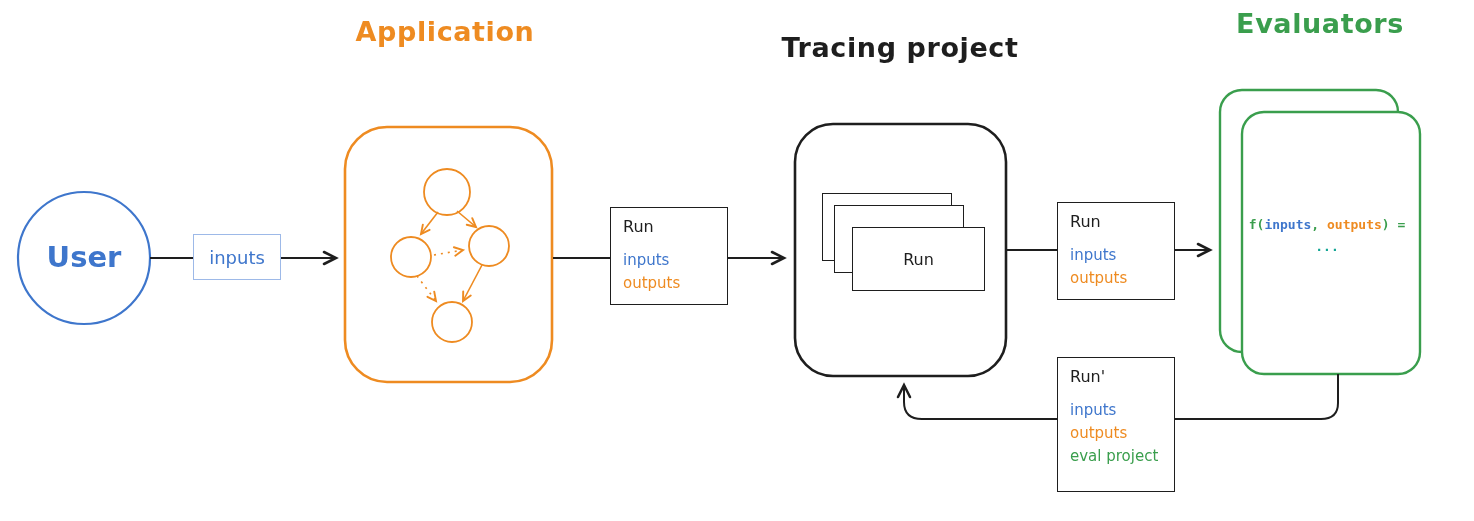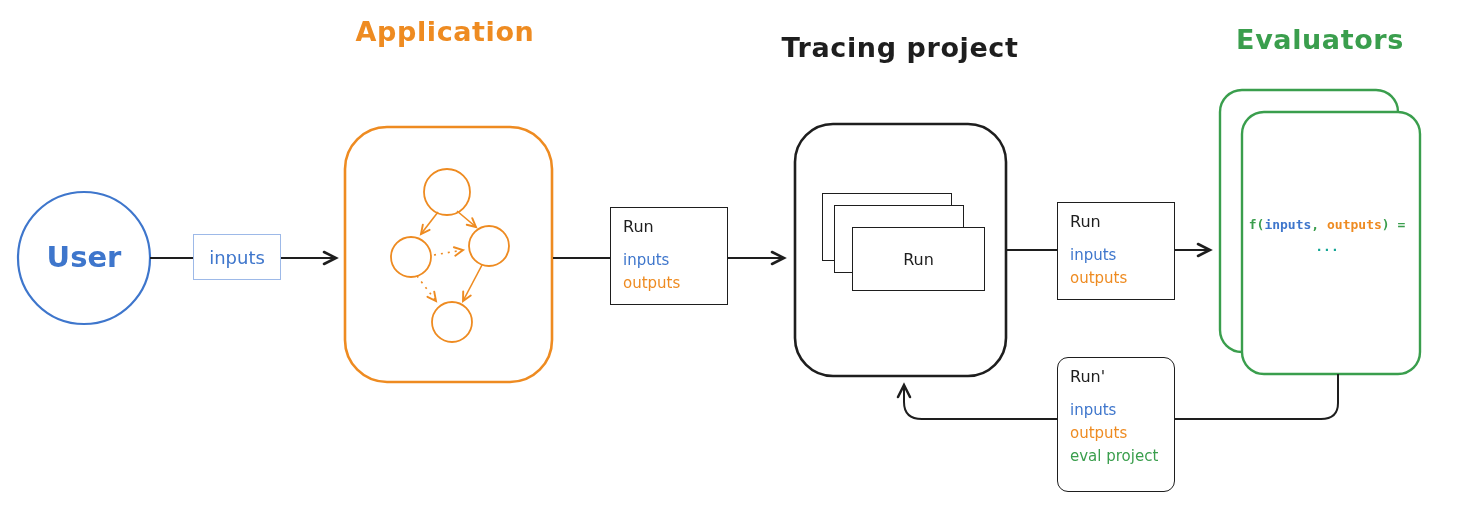--- a/index.html
+++ b/index.html
@@ -76,21 +76,21 @@
     <line x1="1007" y1="250" x2="1210" y2="250" stroke="#1e1e1e" stroke-width="2" marker-end="url(#mb)"></line>
 
     <rect x="1220" y="90" width="178" height="262" rx="22" fill="#ffffff" stroke="#3a9e4d" stroke-width="2.4"></rect>
     <rect x="1242" y="112" width="178" height="262" rx="22" fill="#ffffff" stroke="#3a9e4d" stroke-width="2.4"></rect>
 
     <path d="M1338,374 L1338,403 Q1338,419 1321,419 L922,419 Q904,419 904,402 L904,385" fill="none" stroke="#1e1e1e" stroke-width="2" marker-end="url(#mb)"></path>
   </svg>
 
   <div class="title orange" style="left:330px; top:16px; width:230px;">Application</div>
   <div class="title black" style="left:770px; top:32px; width:260px;">Tracing project</div>
-  <div class="title green" style="left:1225px; top:24px; width:190px;">Evaluators</div>
+  <div class="title green" style="left:1225px; top:8px; width:190px;">Evaluators</div>
 
   <div class="user-label">User</div>
 
   <div class="chip">
     <span>inputs</span>
   </div>
 
   <div class="run-box" style="left:610px; top:207px; height:98px;">
     <div class="run-title">Run</div>
     <div class="run-line blue">inputs</div>
@@ -107,20 +107,20 @@
     <div class="run-title">Run</div>
     <div class="run-line blue">inputs</div>
     <div class="run-line orange">outputs</div>
   </div>
 
   <div class="formula">
     <div><span class="green">f(</span><span class="blue">inputs</span><span class="green">, </span><span class="orange">outputs</span><span class="green">) =</span></div>
     <div class="teal">...</div>
   </div>
 
-  <div class="run-box" style="left:1057px; top:357px; height:135px;border-radius:11px;">
+  <div class="run-box" style="left:1057px; top:357px; height:135px;">
     <div class="run-title">Run'</div>
     <div class="run-line blue">inputs</div>
     <div class="run-line orange">outputs</div>
     <div class="run-line green">eval project</div>
   </div>
 
 </div>
 
 </body></html>

